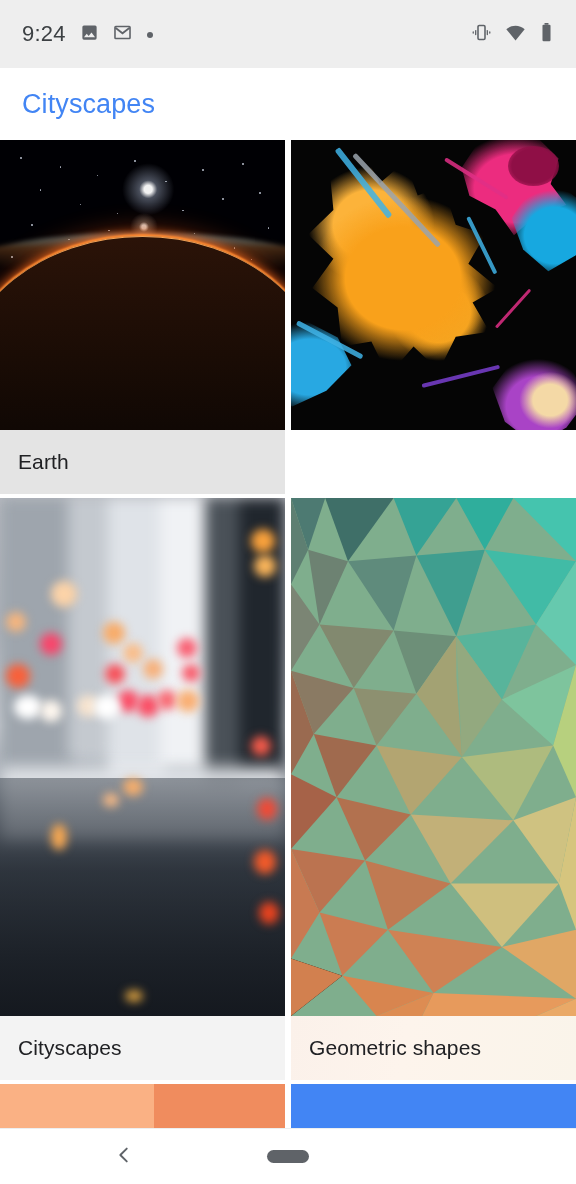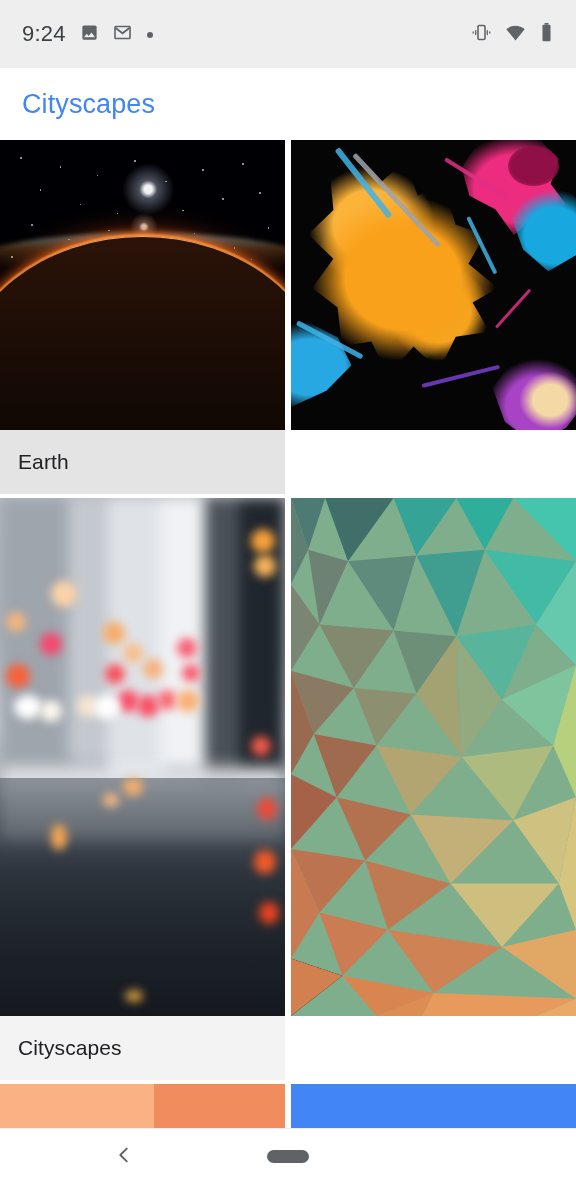--- a/index.html
+++ b/index.html
@@ -389,20 +389,24 @@
           <polygon points="74,156 100,150 100,174" fill="#e0a765"></polygon>
           <polygon points="0,160 18,166 0,180" fill="#d2apparent"></polygon>
           <polygon points="0,160 18,166 0,180" fill="#d2804f"></polygon>
           <polygon points="18,166 50,172 30,180" fill="#d8854f"></polygon>
           <polygon points="50,172 100,174 86,180 46,180" fill="#e79a5c"></polygon>
           <polygon points="30,180 50,172 46,180" fill="#dd8c52"></polygon>
           <polygon points="86,180 100,174 100,180" fill="#eaa967"></polygon>
         </svg>
       </div>
     </div>
+    <div class="card-label">
+      <div class="label-tint" style="background:linear-gradient(100deg,#fbf1ea 0%,#fdf4ec 40%,#faf4ea 100%)"></div>
+      <span>Geometric shapes</span>
+    </div>
   </div>
 
   <div class="card row3">
     <div class="card-media">
       <div class="r3-left"></div>
     </div>
   </div>
   <div class="card row3">
     <div class="card-media">
       <div class="r3-right"></div>

